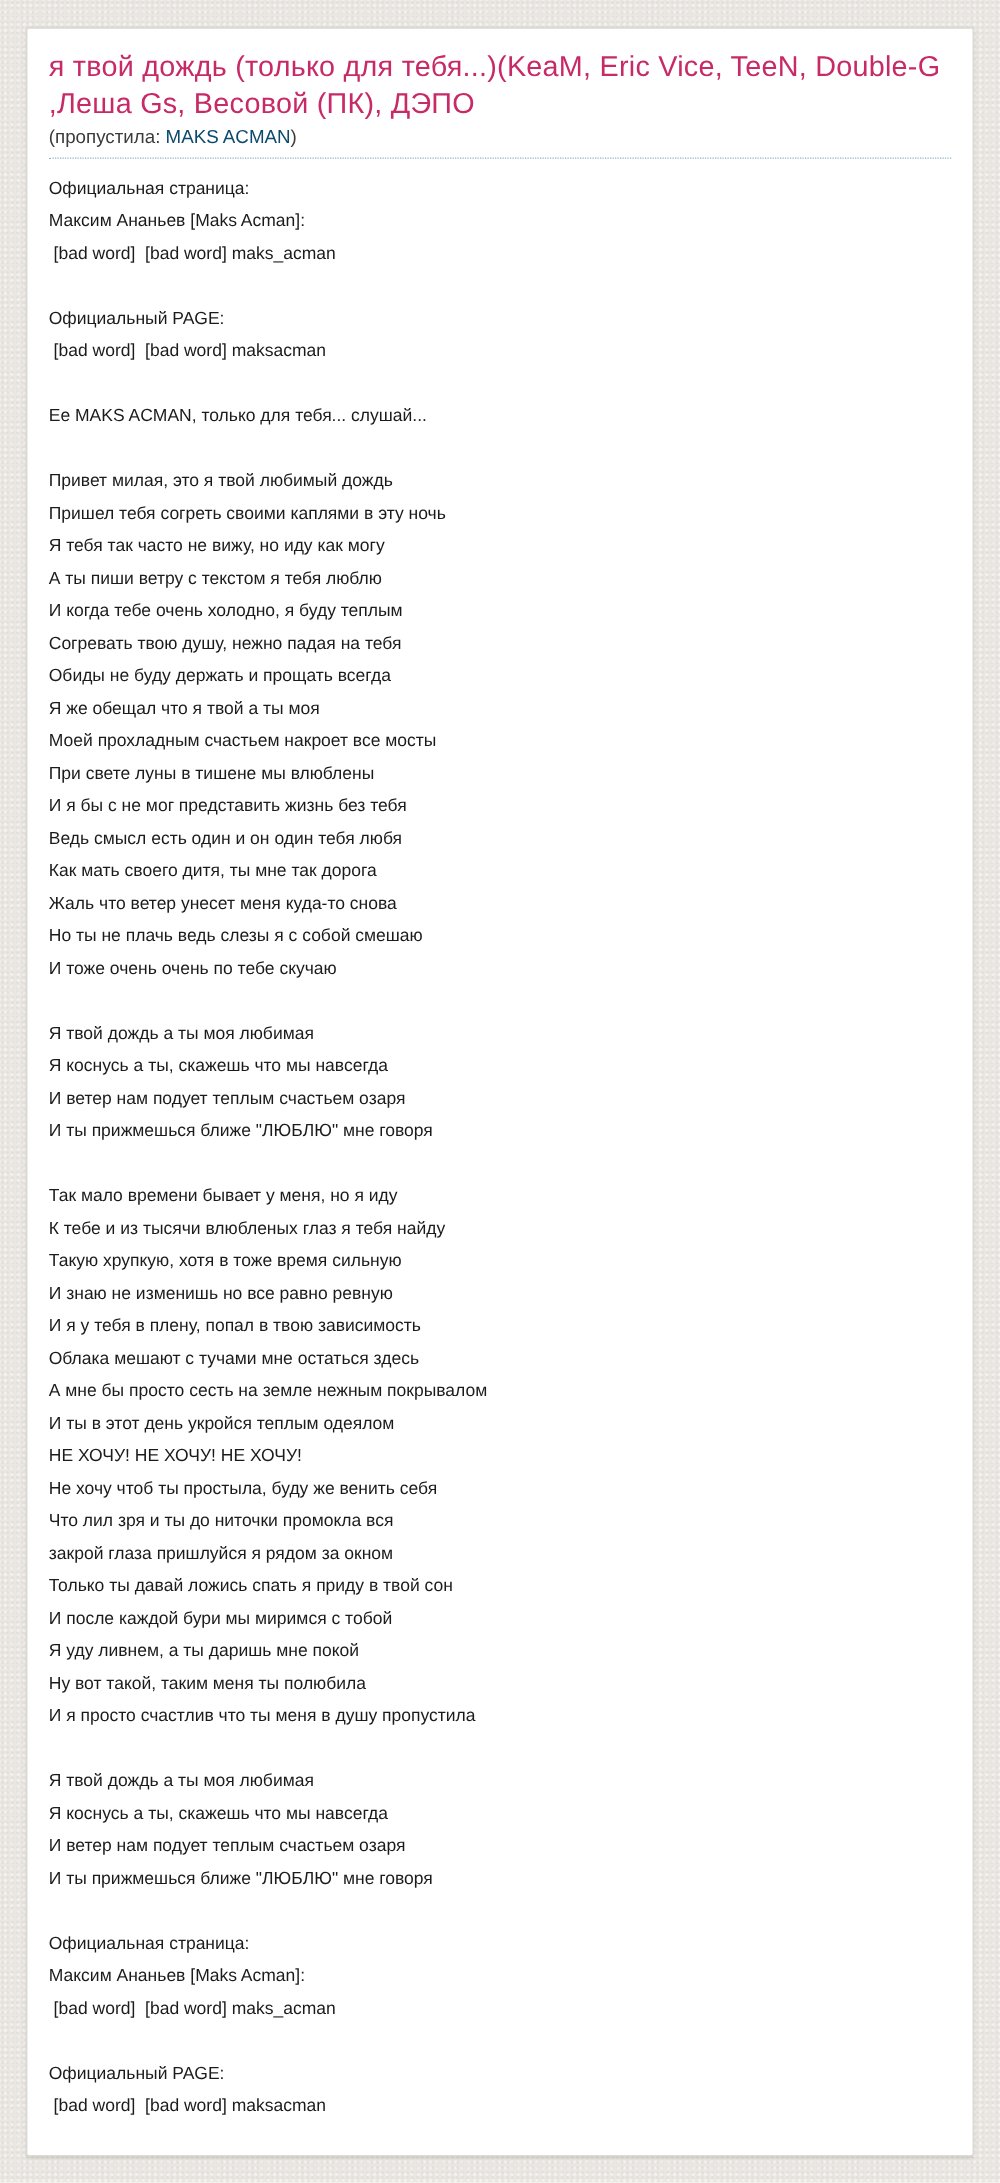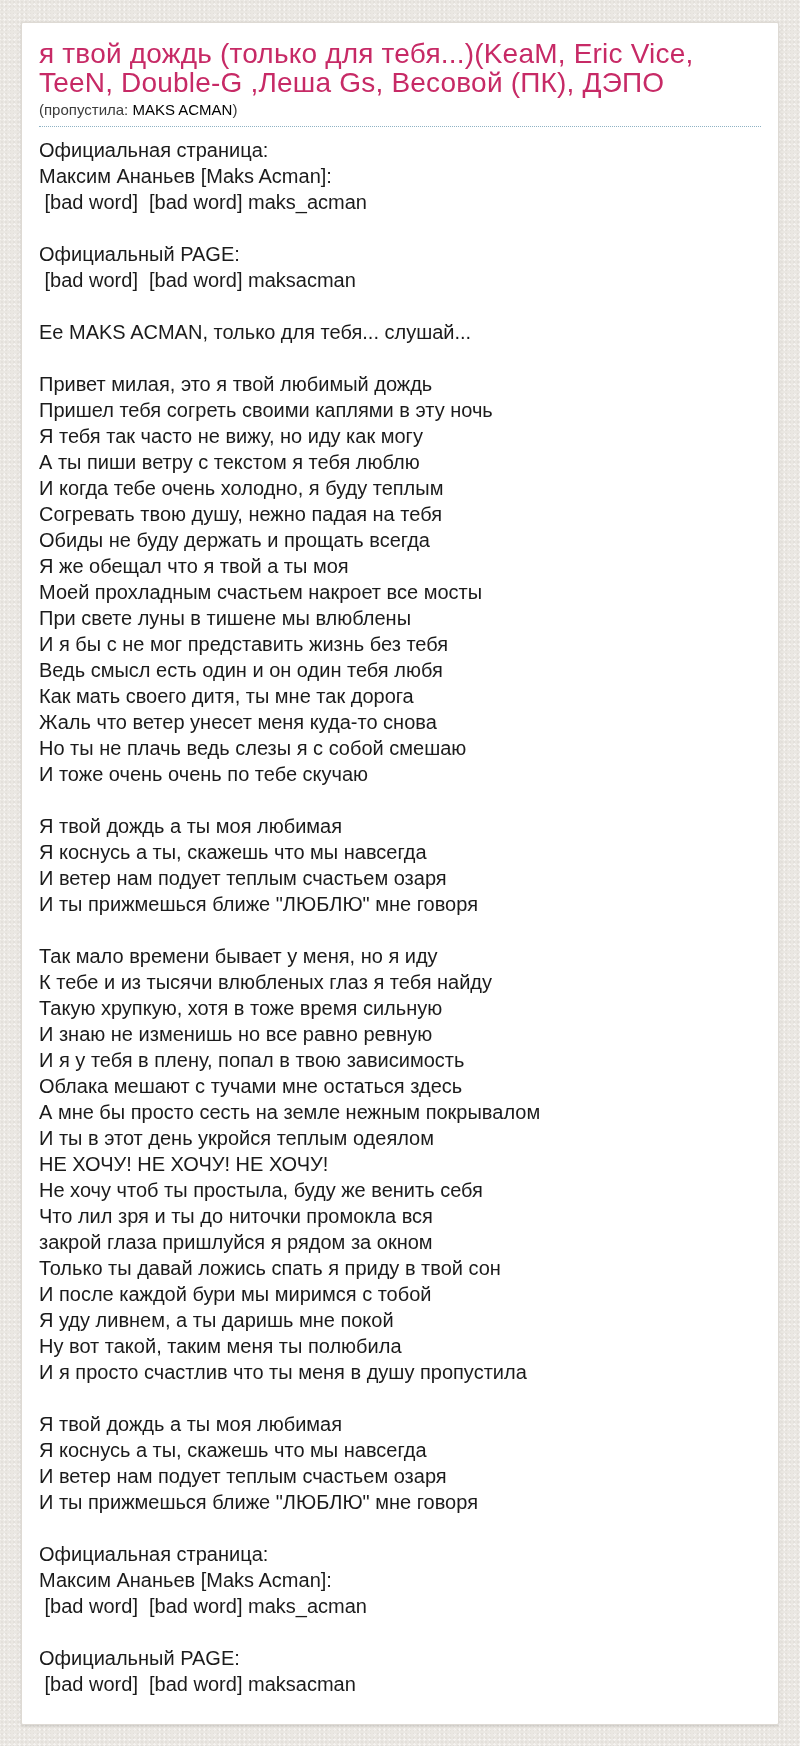--- a/index.html
+++ b/index.html
@@ -27,46 +27,46 @@
     height: 1703px;
     box-sizing: border-box;
     background: #ffffff;
     border-radius: 2px;
     border: 1px solid #dedad4;
     box-shadow: 0 1px 3px rgba(0,0,0,0.14);
     padding: 16px 17px 0 17px;
   }
   .song-title {
     margin: 0;
-    font-size: 28px;
+    font-size: 23px;
     line-height: 29px;
     font-weight: 400;
     color: #c72a66;
     letter-spacing: 0.2px;
   }
   .performer-line {
     margin-top: 3px;
     font-size: 15px;
     line-height: 19px;
     color: #3b3b3b;
   }
   .performer-link {
-    color: #000000;
+    color: #0c4a6e;
     text-decoration: none;
     cursor: pointer;
   }
   .dotted-divider {
     border: none;
     border-bottom: 1px dotted #8fb2c4;
     margin: 7px 0 0 0;
     height: 0;
   }
   .lyrics-text {
     margin-top: 10px;
-    font-size: 20px;
+    font-size: 14px;
     line-height: 26px;
     color: #1b1b1b;
     white-space: pre-wrap;
   }
 </style>
 </head>
 <body>
 
 <div class="card">
   <h1 class="song-title">я твой дождь (только для тебя...)(KeaM, Eric Vice, TeeN, Double-G ,Леша Gs, Весовой (ПК), ДЭПО</h1>

